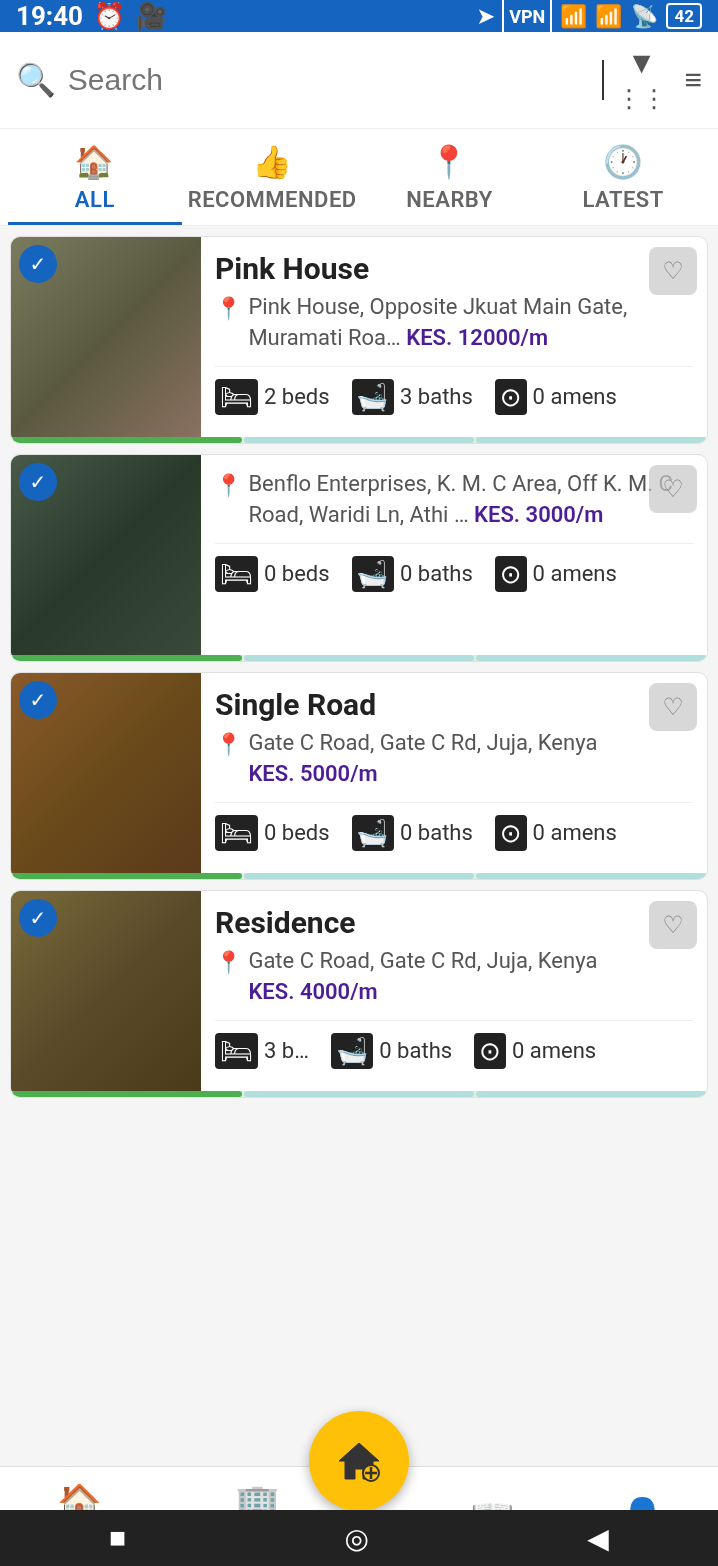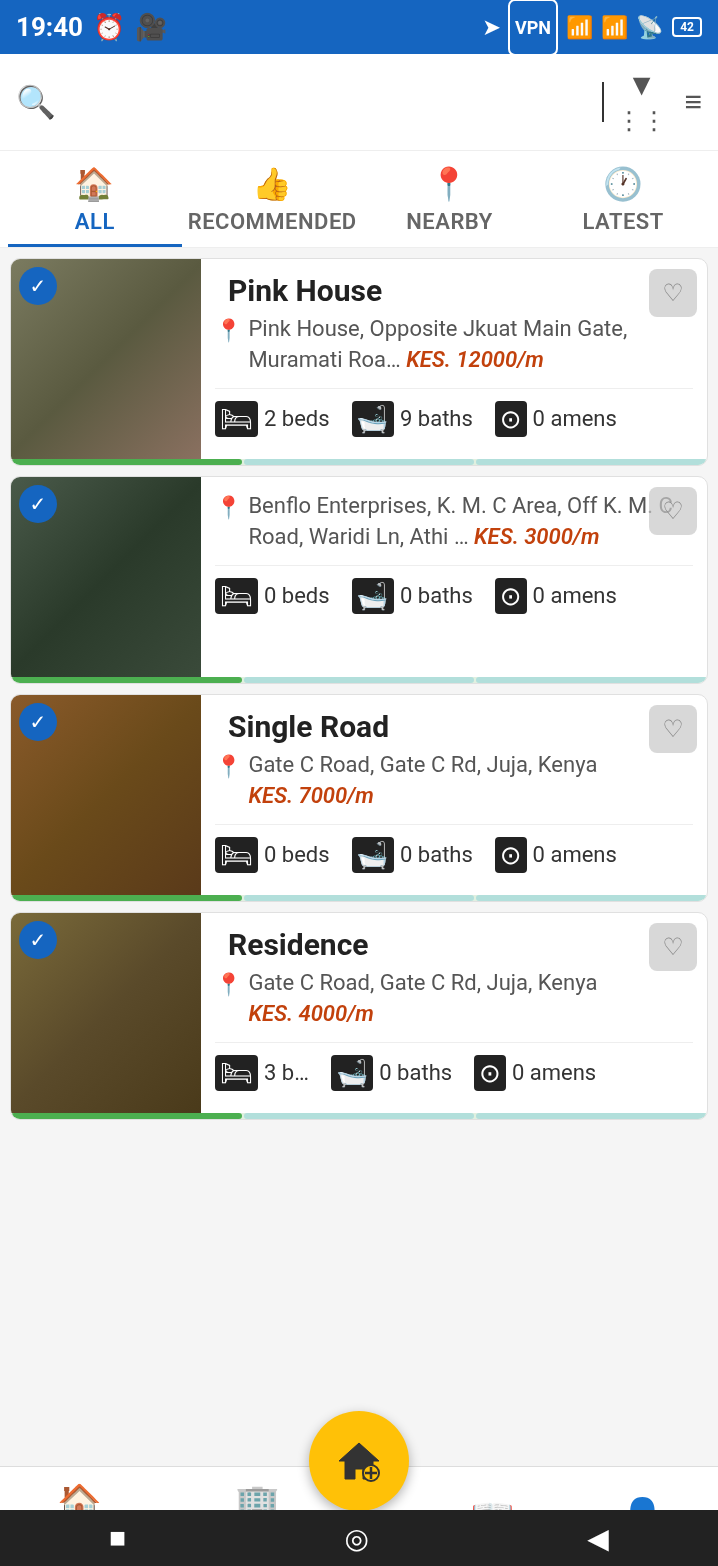--- a/index.html
+++ b/index.html
@@ -9,21 +9,21 @@
       min-height: 1566px;
       font-family: 'Roboto', Arial, sans-serif;
       background: #f5f5f5;
       overflow-x: hidden;
     }
 
     
     .status-bar {
       background: #1565C0;
       color: white;
-      height: 54px;
+      height: 32px;
       display: flex;
       align-items: center;
       justify-content: space-between;
       padding: 0 16px;
       font-size: 26px;
       font-weight: bold;
     }
     .status-left { display: flex; align-items: center; gap: 10px; }
     .status-right { display: flex; align-items: center; gap: 8px; font-size: 22px; }
 
@@ -140,32 +140,31 @@
       flex: 1;
       padding: 14px 14px 10px;
       display: flex;
       flex-direction: column;
       gap: 6px;
     }
     .card-title {
       font-size: 30px;
       font-weight: 700;
       color: #222;
-      margin-left: 13px;
     }
     .card-address {
       font-size: 22px;
       color: #555;
       display: flex;
       align-items: flex-start;
       gap: 6px;
       line-height: 1.4;
     }
     .loc-icon { color: #555; font-size: 22px; flex-shrink: 0; margin-top: 2px; }
-    .price { color: #c2410c; font-weight: 600; white-space: nowrap; font-style: italic; }
+    .price { color: #4c1d95; font-weight: 600; white-space: nowrap; }
     .card-divider {
       height: 1px;
       background: #eee;
       margin: 6px 0;
     }
     .card-features {
       display: flex;
       align-items: center;
       gap: 22px;
       font-size: 22px;
@@ -320,31 +319,32 @@
     <span>19:40</span>
     <span>⏰</span>
     <span>🎥</span>
   </div>
   <div class="status-right">
     <span style="font-size:20px;">➤</span>
     <span style="font-size:18px;border:2px solid white;padding:16px 5px;border-radius:7px;">VPN</span>
     <span>📶</span>
     <span>📶</span>
     <span>📡</span>
-    <span style="font-size:12px;border:2px solid white;padding:1px 6px;border-radius:4px;">
+    <span style="font-size:17px;border:2px solid white;padding:1px 6px;border-radius:4px;">
       <span>42</span>
     </span>
   </div>
 </div>
 
 <div class="content-wrap">
 
   <div class="search-bar">
     <div class="search-input-wrap">
       <span style="font-size:32px;color:#888;">🔍</span>
+      <input class="search-input" type="text" placeholder="Search" style="">
     </div>
     <div class="search-divider"></div>
     <div class="search-icons">
       <button class="icon-btn">
         <span>▼<br><small>⋮⋮</small></span>
       </button>
       <button class="icon-btn">
         <span>≡</span>
       </button>
     </div>
@@ -384,21 +384,21 @@
             <span>Pink House, Opposite Jkuat Main Gate, Muramati Roa… <span class="price">KES. 12000/m</span></span>
           </div>
           <div class="card-divider"></div>
           <div class="card-features">
             <div class="feature">
               <span class="feature-icon">🛏</span>
               <span>2 beds</span>
             </div>
             <div class="feature">
               <span class="feature-icon">🛁</span>
-              <span>9 baths</span>
+              <span>3 baths</span>
             </div>
             <div class="feature">
               <span class="feature-icon">⊙</span>
               <span>0 amens</span>
             </div>
           </div>
         </div>
       </div>
       <button class="wishlist-btn">♡</button>
       <div class="scroll-indicator">
@@ -447,21 +447,21 @@
     <div class="card">
       <div class="card-inner">
         <div class="card-image-wrap">
           <div class="img-single-room"></div>
           <div class="verified-badge">✓</div>
         </div>
         <div class="card-content">
           <div class="card-title">Single Road</div>
           <div class="card-address">
             <span class="loc-icon">📍</span>
-            <span>Gate C Road, Gate C Rd, Juja, Kenya <span class="price">KES. 7000/m</span></span>
+            <span>Gate C Road, Gate C Rd, Juja, Kenya <span class="price">KES. 5000/m</span></span>
           </div>
           <div class="card-divider"></div>
           <div class="card-features">
             <div class="feature">
               <span class="feature-icon">🛏</span>
               <span>0 beds</span>
             </div>
             <div class="feature">
               <span class="feature-icon">🛁</span>
               <span>0 baths</span>

